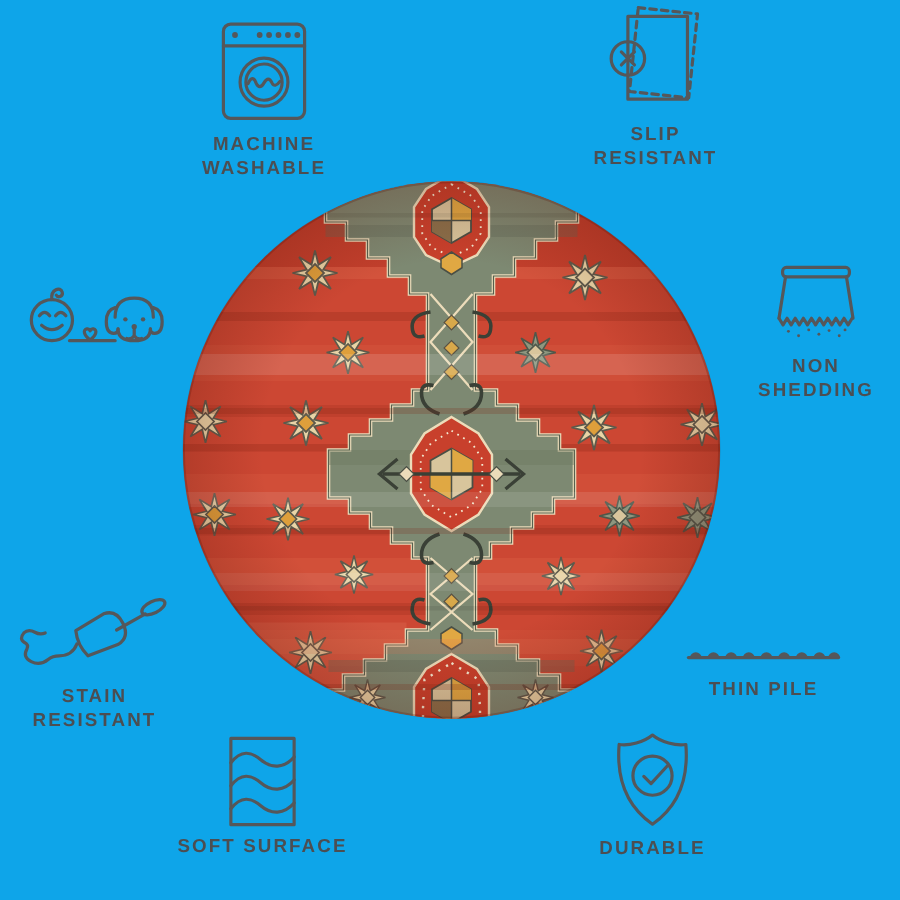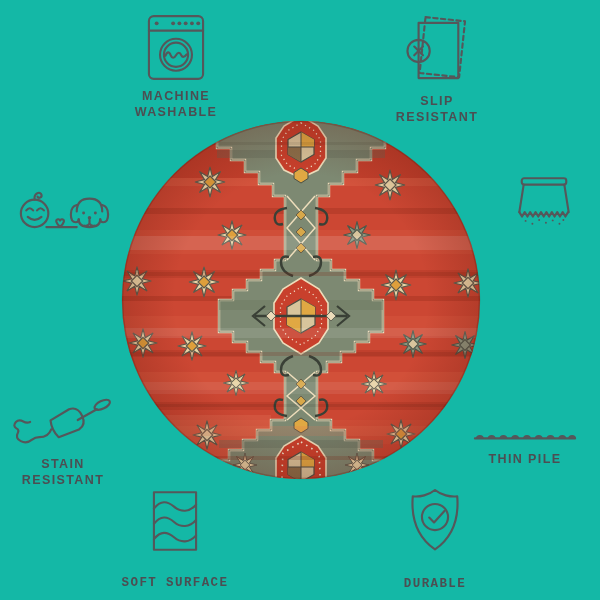--- a/index.html
+++ b/index.html
@@ -1,27 +1,27 @@
 <!DOCTYPE html>
 <html><head>
 <meta charset="utf-8">
 <style>
   html,body{margin:0;padding:0;background:#ffffff;}
-  .stage{position:relative;width:600px;height:600px;background:#14b8a6;overflow:hidden;
+  .stage{position:relative;width:600px;height:600px;background:#0ea5e9;overflow:hidden;
          font-family:"Liberation Sans",sans-serif;}
   .feature{position:absolute;display:flex;flex-direction:column;align-items:center;}
   .feature svg{display:block;}
   .feature svg .ln{fill:none;stroke:#55575a;stroke-width:2.2;stroke-linecap:round;stroke-linejoin:round;}
   .feature svg .fl{fill:#55575a;stroke:none;}
   .flabel{font-weight:bold;font-size:12.5px;letter-spacing:1.4px;color:#4c4e52;
           text-align:center;white-space:pre-line;line-height:1.3;margin-top:7px;}
   .rug{position:absolute;left:121px;top:120px;width:360px;height:360px;}
   
   .f-thin .flabel{margin-top:9px;}
-  .f-soft .flabel,.f-durable .flabel{margin-top:23px;font-family:Liberation Mono, monospace;}
+  .f-soft .flabel,.f-durable .flabel{margin-top:4px;}
 </style>
 </head>
 <body>
 
 <div class="stage">
 
   <div class="feature" style="left:110px;top:14px;width:132px;">
     <svg width="58" height="67" viewBox="0 0 60 69">
       <rect class="ln" x="2" y="2" width="56" height="65" rx="5"></rect>
       <line class="ln" x1="2" y1="17" x2="58" y2="17"></line>
@@ -32,21 +32,21 @@
         <circle class="fl" cx="46.5" cy="9.5" r="2"></circle>
       <circle class="fl" cx="53" cy="9.5" r="2"></circle>
       <circle class="ln" cx="30" cy="42" r="16.5"></circle>
       <circle class="ln" cx="30" cy="42" r="12.5"></circle>
       <path class="ln" d="M19,43 c2,-4.5 4,-4.5 5.5,-0.5 c1.5,3.5 3.5,3.5 5.5,0 c2,-3.5 4,-3.5 5.5,0 c1.2,2.5 3.2,2.2 5.5,-1"></path>
     </svg>
     <div class="flabel">MACHINE
 WASHABLE</div>
   </div>
 
-  <div class="feature" style="left:372px;top:14px;width:130px;">
+  <div class="feature" style="left:372px;top:2px;width:130px;">
     <svg width="62" height="72" viewBox="0 0 64 74">
       <rect class="ln" x="17" y="5" width="41" height="58" transform="rotate(6 37 34)" stroke-dasharray="4.5 3.5" stroke-width="1.6"></rect>
       <rect class="ln" x="13" y="9" width="41" height="57" fill="#ffffff"></rect>
       <circle class="ln" cx="13" cy="38" r="11.5" fill="#ffffff"></circle>
       <path class="ln" d="M8.5,33.5 L17.5,42.5 M17.5,33.5 L8.5,42.5"></path>
     </svg>
     <div class="flabel">SLIP
 RESISTANT</div>
   </div>
 
@@ -75,36 +75,38 @@
       <path class="ln" d="M10,8.5 L5.5,37 M52,8.5 L56.5,37" stroke-width="1.9"></path>
       <path class="ln" stroke-width="1.6" d="M5.5,37 l2.8,4.5 2.8,-4.5 2.8,4.5 2.8,-4.5 2.8,4.5 2.8,-4.5 2.8,4.5 2.8,-4.5 2.8,4.5 2.8,-4.5 2.8,4.5 2.8,-4.5 2.8,4.5 2.8,-4.5 2.8,4.5 2.8,-4.5 2.8,4.5 2.8,-4.5"></path>
       <circle class="fl" cx="12" cy="46" r="1"></circle>
         <circle class="fl" cx="19" cy="49" r="1"></circle>
       <circle class="fl" cx="26" cy="45" r="1"></circle>
         <circle class="fl" cx="33" cy="48" r="1"></circle>
       <circle class="fl" cx="40" cy="45.5" r="1"></circle>
         <circle class="fl" cx="47" cy="49" r="1"></circle>
       <circle class="fl" cx="51" cy="45" r="1"></circle>
     </svg>
+    <div class="flabel">NON
+SHEDDING</div>
   </div>
 
   <div class="feature" style="left:4px;top:393px;width:118px;align-items:center;">
     <svg width="104" height="56" viewBox="0 0 106 57">
       <ellipse class="ln" cx="93" cy="12" rx="8.5" ry="4" transform="rotate(-26 93 12)" stroke-width="2"></ellipse>
       <path class="ln" d="M87.5,16.5 L68,27.5" stroke-width="2"></path>
       <g transform="rotate(-26 55 33)">
         <path class="ln" d="M44,22 L66,20 q9,1 9,11.5 q0,10.5 -9,11.5 L44,41 Q40.5,31.5 44,22 Z"></path>
       </g>
       <path class="ln" d="M41,37 q-3,8 -12,8 q-4.5,0 -7.5,2.5 q-5.5,4.5 -11.5,1.5 q-6,-3 -3,-8.5 q1.5,-3 -1.5,-4.5 q-4,-2.5 -0.5,-6.5 q3,-3 7.5,-0.5 q3.5,2 7,0.5"></path>
     </svg>
     <div class="flabel">STAIN
 RESISTANT</div>
   </div>
 
-  <div class="feature f-thin" style="left:466px;top:426px;width:118px;">
+  <div class="feature f-thin" style="left:450px;top:426px;width:118px;">
     <svg width="104" height="16" viewBox="0 0 106 16">
       <line class="ln" x1="2" y1="12.5" x2="104" y2="12.5" stroke-width="2.6"></line>
       <path class="fl" d="M3,12.5 a4,3.6 0 0 1 8,0 Z M15,12.5 a4,3.6 0 0 1 8,0 Z M27,12.5 a4,3.6 0 0 1 8,0 Z M39,12.5 a4,3.6 0 0 1 8,0 Z M51,12.5 a4,3.6 0 0 1 8,0 Z M63,12.5 a4,3.6 0 0 1 8,0 Z M75,12.5 a4,3.6 0 0 1 8,0 Z M87,12.5 a4,3.6 0 0 1 8,0 Z M97,12.5 a4,3.6 0 0 1 8,0 Z"></path>
     </svg>
     <div class="flabel">THIN PILE</div>
   </div>
 
   <div class="feature f-soft" style="left:113px;top:490px;width:124px;">
     <svg width="46" height="62" viewBox="0 0 48 64">
       <rect class="ln" x="2" y="2" width="44" height="60" stroke-width="2"></rect>

